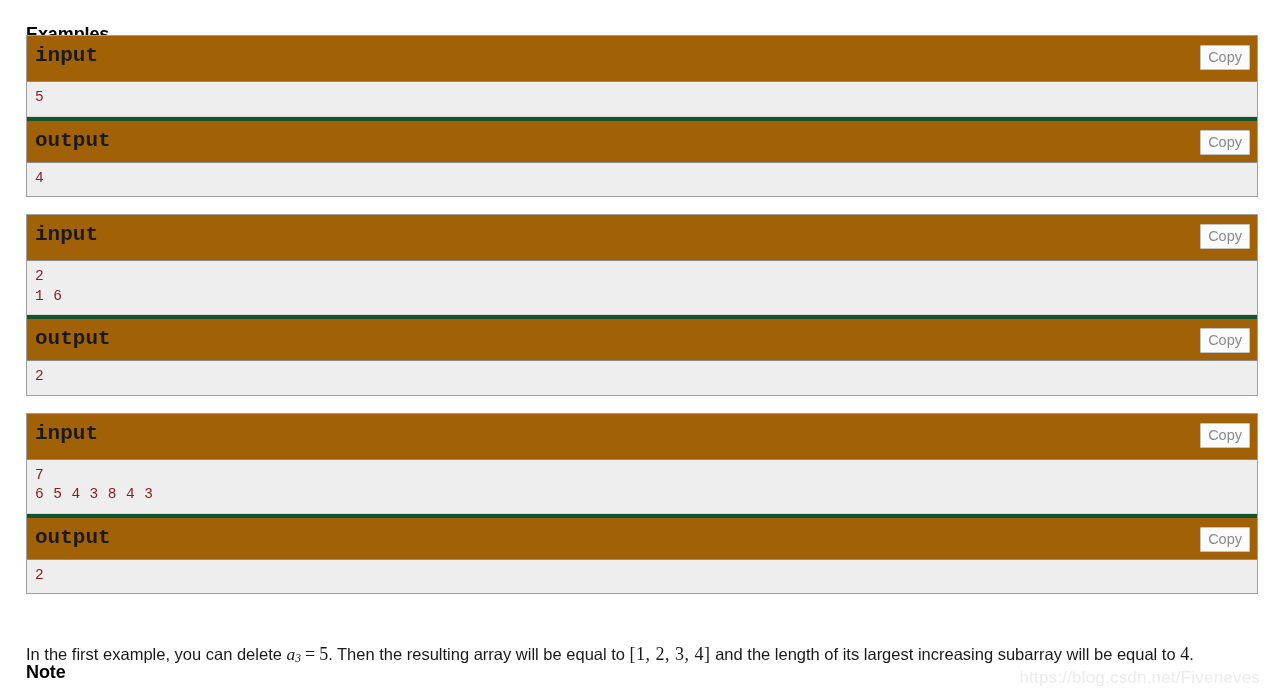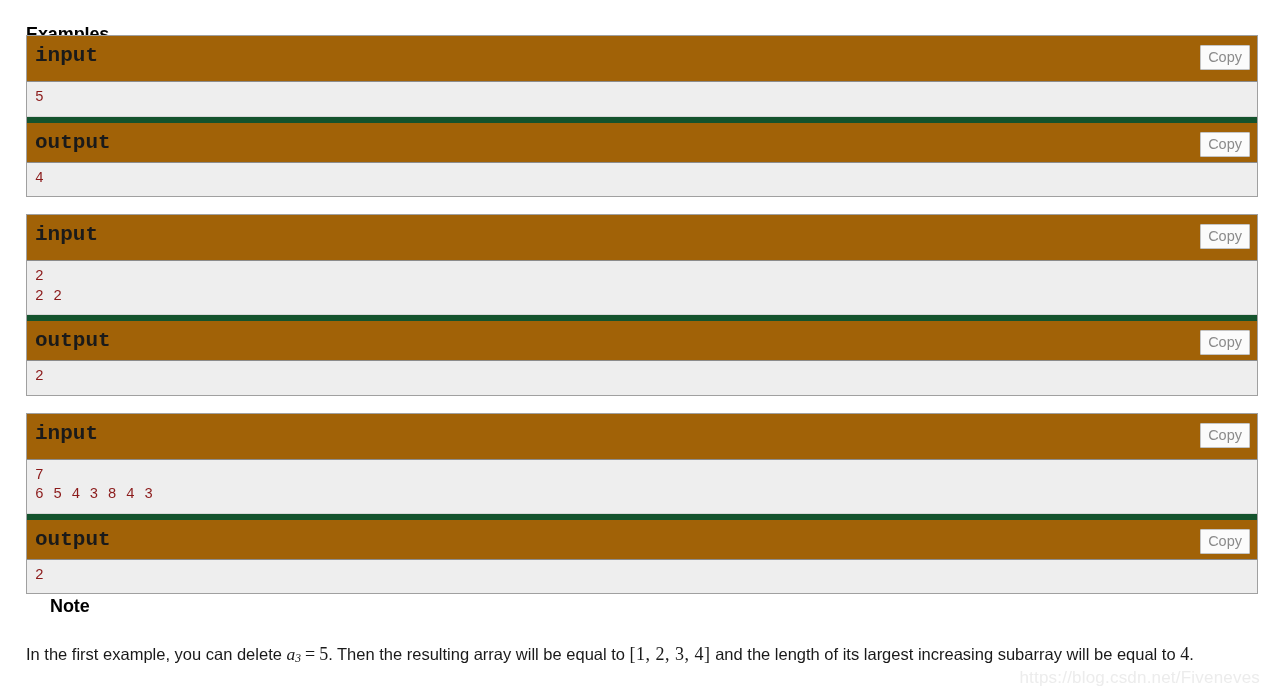--- a/index.html
+++ b/index.html
@@ -89,24 +89,24 @@
     font-family: "Liberation Mono", "DejaVu Sans Mono", monospace;
     font-size: 14.5px;
     line-height: 19.5px;
     color: #8b1a1a;
     white-space: pre;
   }
   .io-data.last { border-bottom: none; }
   .io-data .line { letter-spacing: 0.4px; }
 
   
-  .io-title.second { border-top: 6px solid #14532d; }
-
-  
-  #note-title { top: 581px; margin-left: 24px; }
+  .io-title.second { border-top: 4px solid #14532d; }
+
+  
+  #note-title { top: 647px; }
 
   .note-body {
     position: absolute;
     left: 26px;
     top: 641px;
     width: 1215px;
     font-size: 16.5px;
     line-height: 27px;
     color: #1a1a1a;
   }
@@ -166,21 +166,21 @@
         <div class="copy-btn">Copy</div>
       </div>
       <div class="io-data last"><div class="line">4</div></div>
     </div>
 
     <div class="sample-test">
       <div class="io-title">
         <div class="io-label">input</div>
         <div class="copy-btn">Copy</div>
       </div>
-      <div class="io-data"><div class="line">2</div><div class="line">2 2</div></div>
+      <div class="io-data"><div class="line">2</div><div class="line">1 6</div></div>
       <div class="io-title second">
         <div class="io-label">output</div>
         <div class="copy-btn">Copy</div>
       </div>
       <div class="io-data last"><div class="line">2</div></div>
     </div>
 
     <div class="sample-test">
       <div class="io-title">
         <div class="io-label">input</div>

